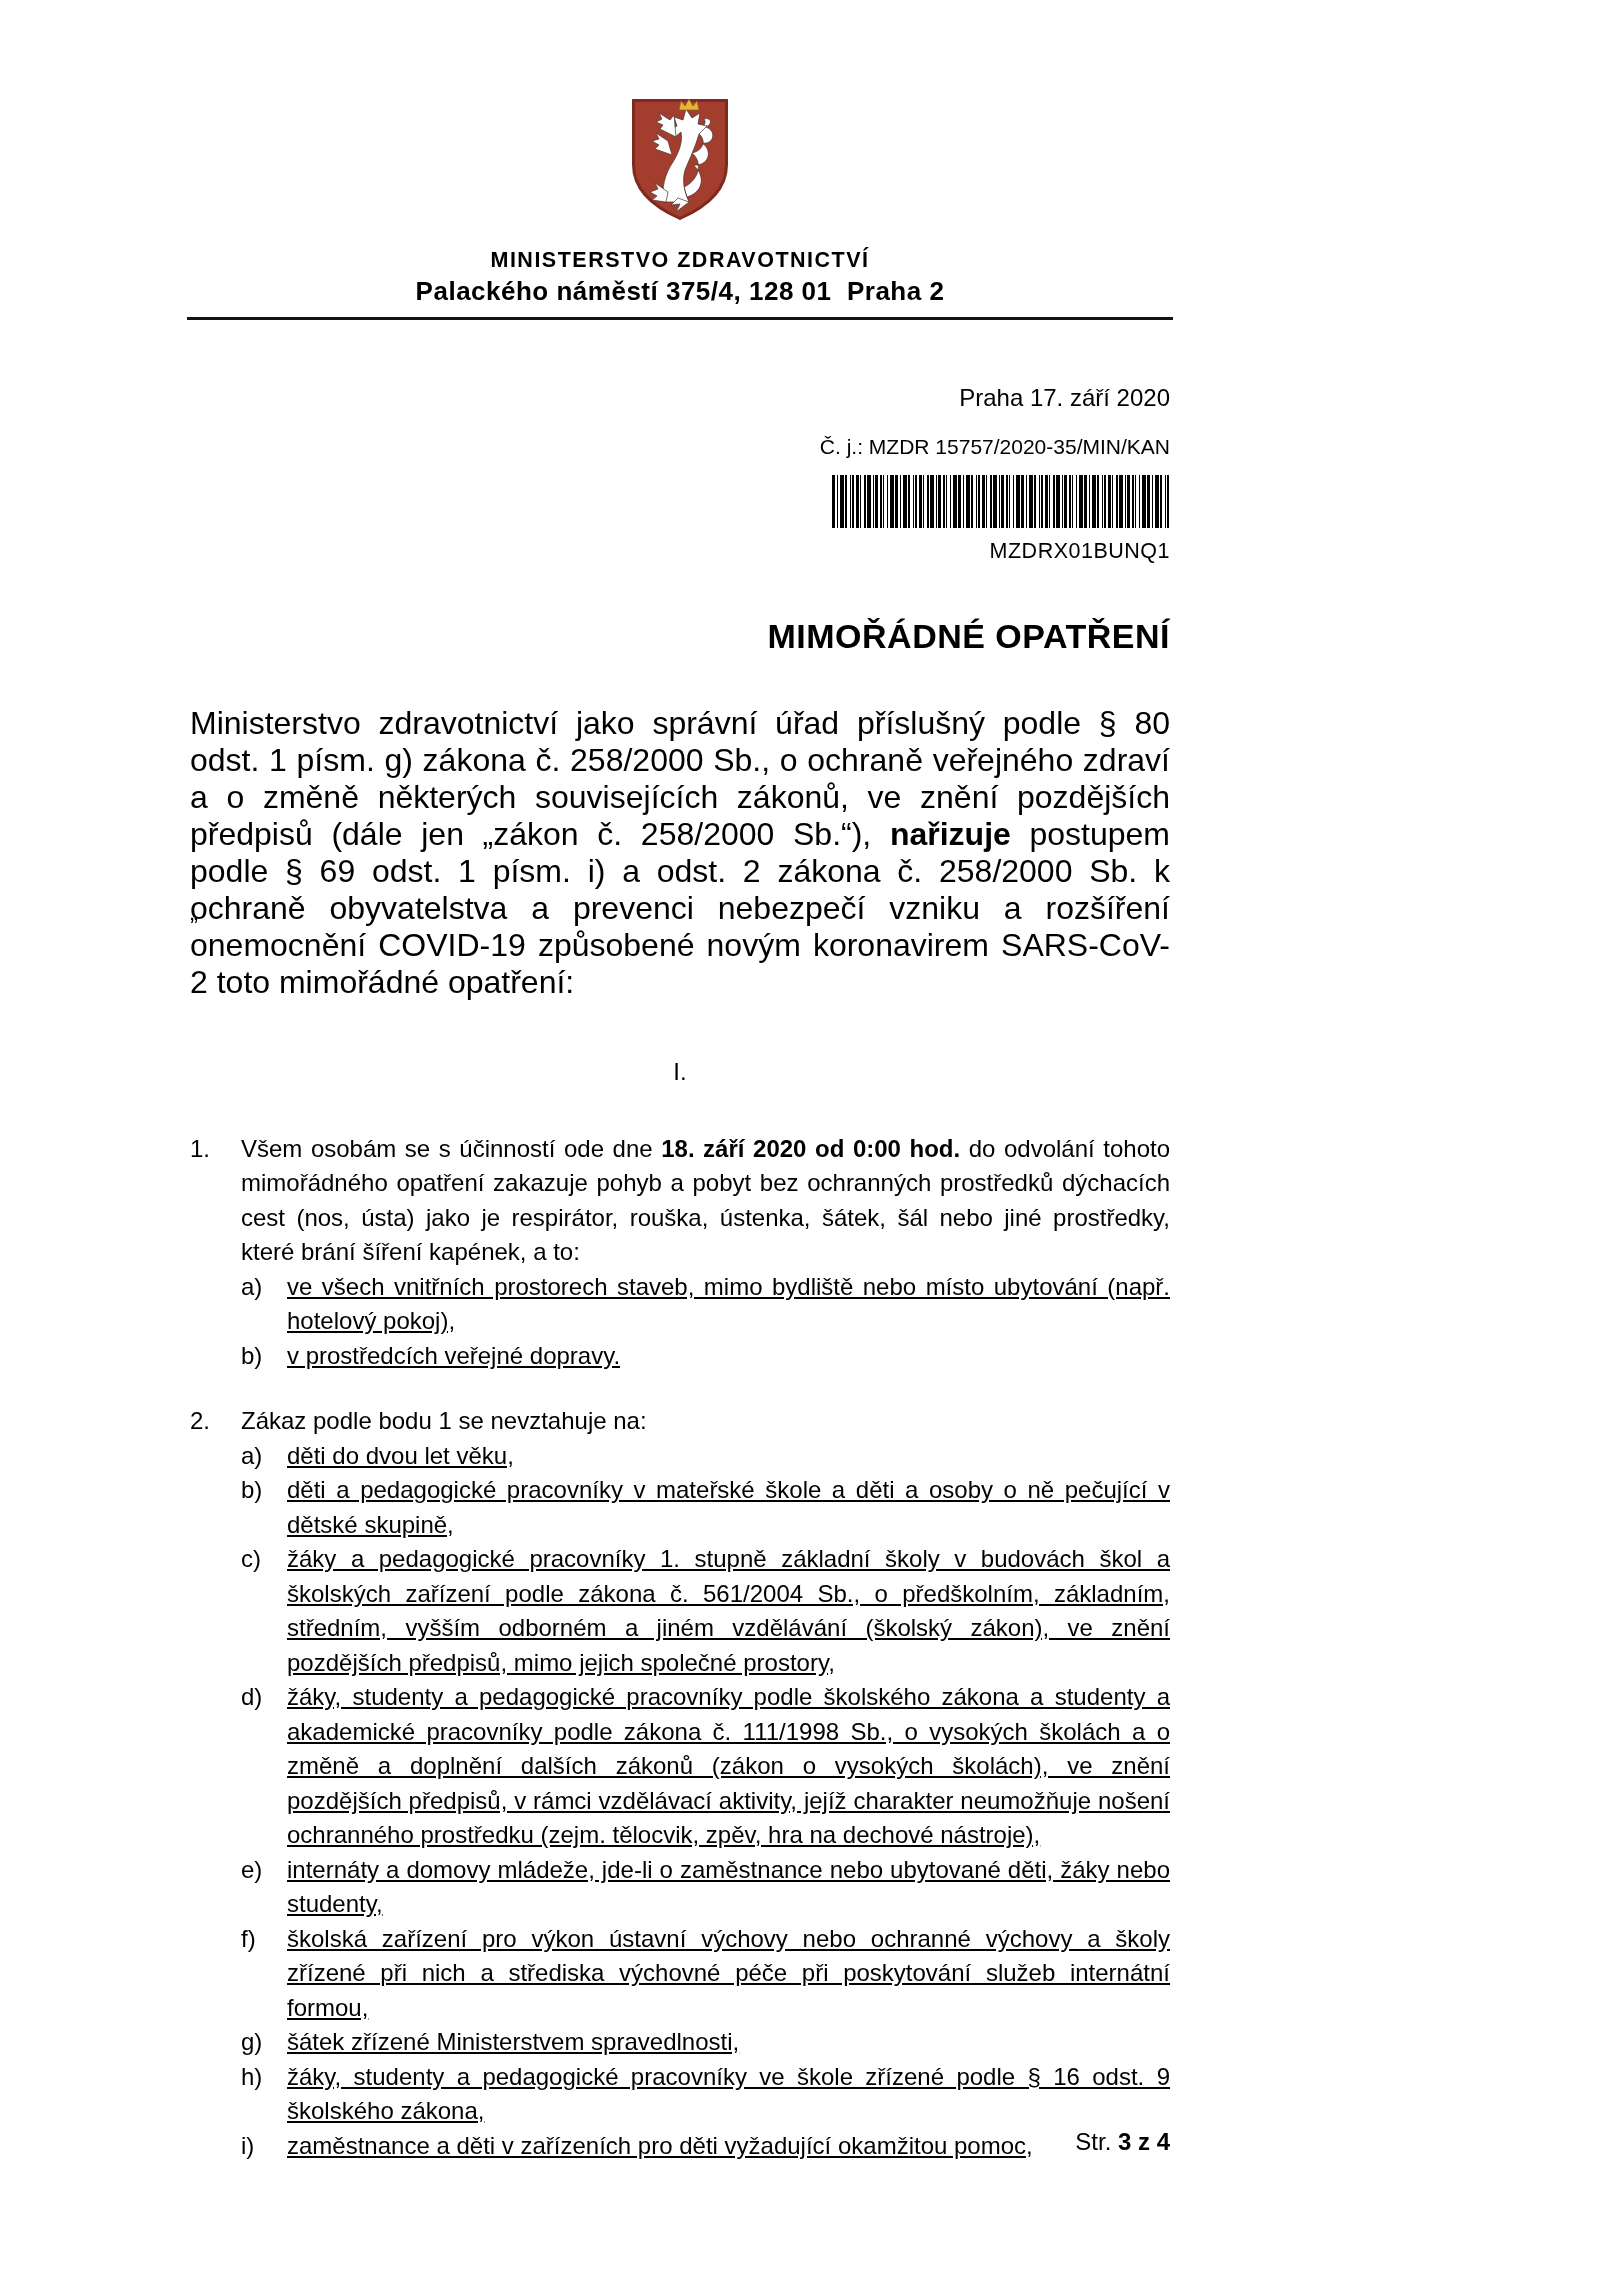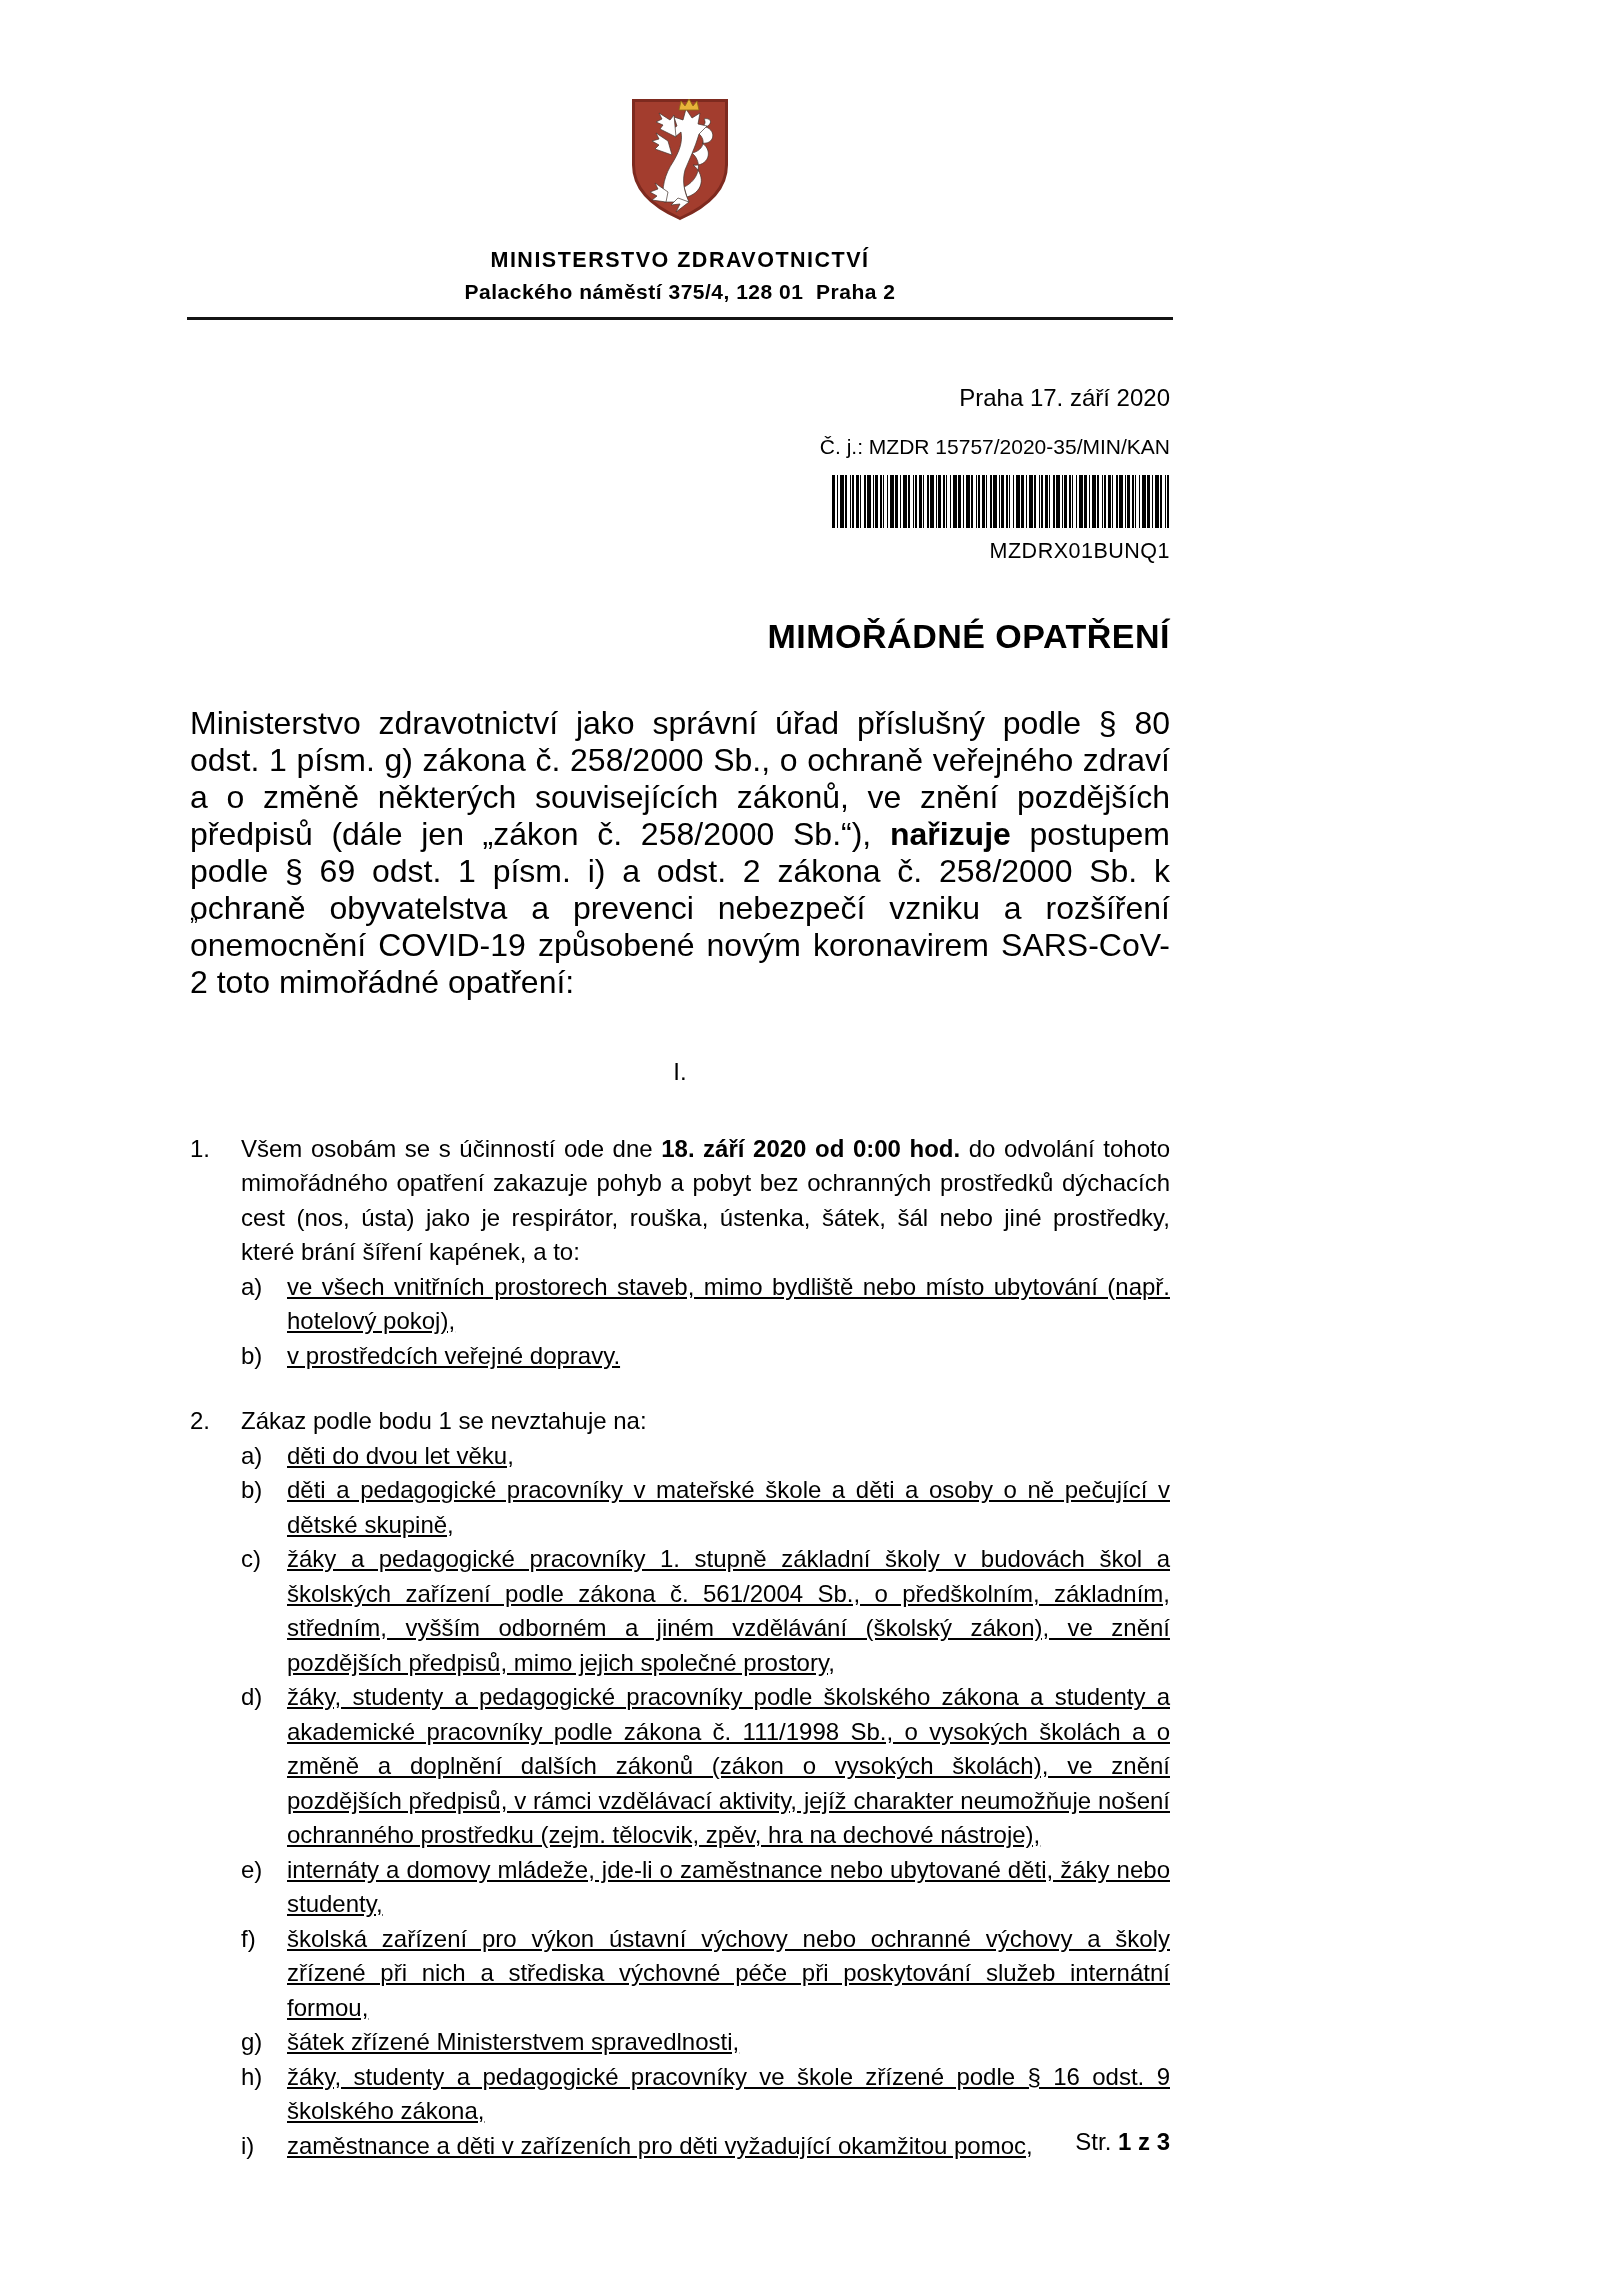--- a/index.html
+++ b/index.html
@@ -14,21 +14,21 @@
   .content{padding:0 190px;}
 
   
   .crest{display:block;margin:0 auto;padding-top:97px;}
   .org{
     margin-top:25px;text-align:center;
     font-size:21.5px;font-weight:bold;letter-spacing:1.5px;line-height:26px;
   }
   .addr{
     margin-top:6px;text-align:center;
-    font-size:21px;font-weight:bold;letter-spacing:0.5px;line-height:25px;
+    font-size:26px;font-weight:bold;letter-spacing:0.5px;line-height:25px;
   }
   .rule{margin:13px -3px 0;height:2.5px;background:#141414;}
 
   
   .meta-date{margin-top:64px;text-align:right;font-size:24px;line-height:28px;}
   .meta-ref{margin-top:21px;text-align:right;font-size:21px;line-height:28px;}
   .barcode{display:block;margin:14px 0 0 auto;width:338px;height:53px;}
   .barcode-label{margin-top:11px;text-align:right;font-size:21.5px;line-height:25px;letter-spacing:0.5px;}
 
   
@@ -148,14 +148,14 @@
         <div class="sub">
           <span class="sub-m">i)</span>
           <div class="sub-t">zaměstnance a děti v zařízeních pro děti vyžadující okamžitou pomoc,</div>
         </div>
       </div>
     </div>
   </div>
 
   <span class="stray">„</span>
 
-  <div class="page-footer"><span>Str. </span><span style="font-weight: bold;">1 z 3</span></div>
+  <div class="page-footer"><span>Str. </span><span style="font-weight: bold;">3 z 4</span></div>
 </div>
 
 </body></html>

